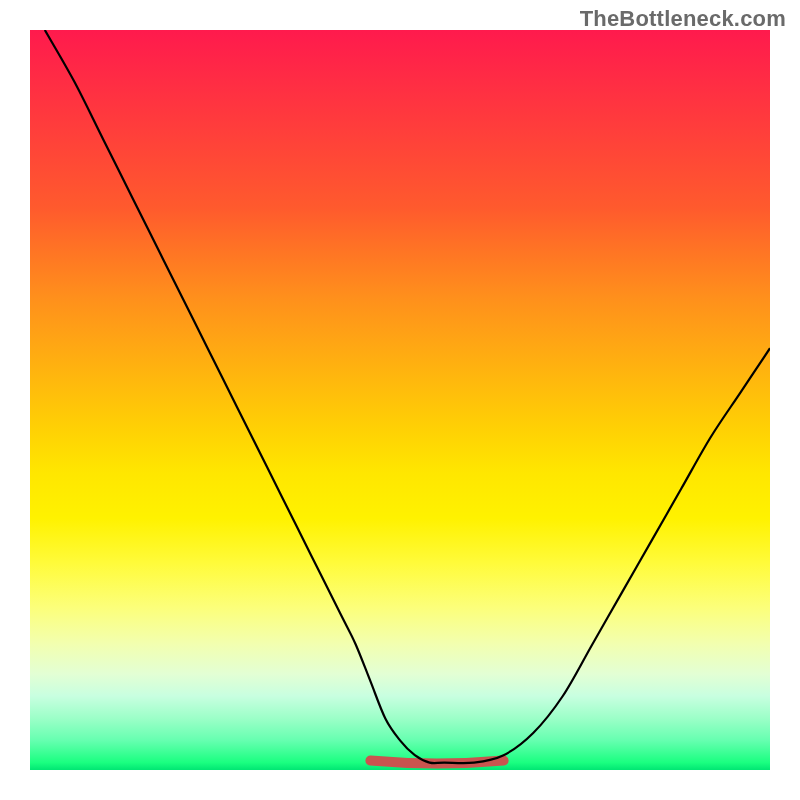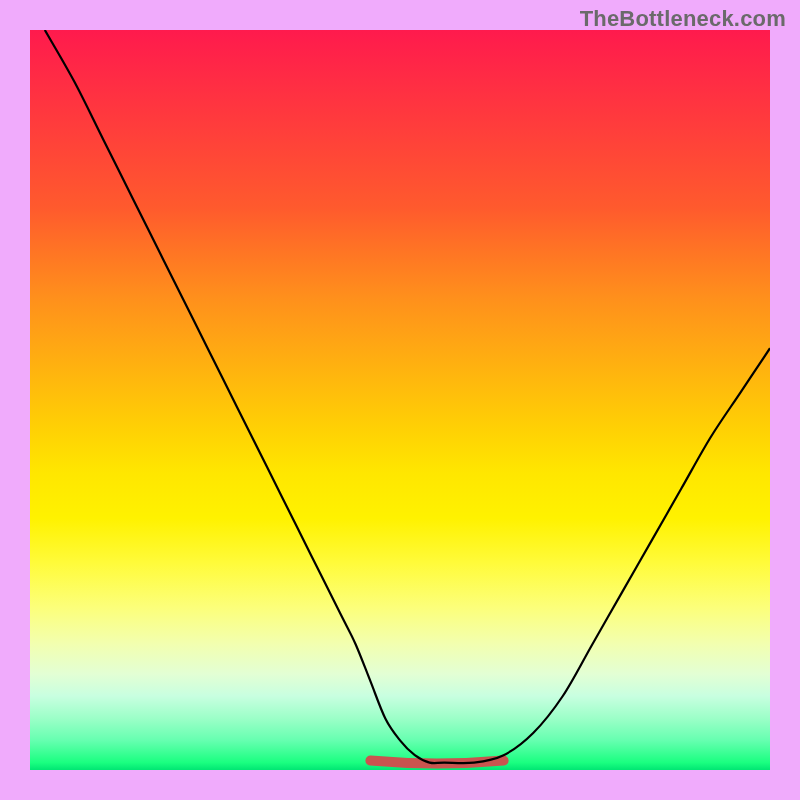--- a/index.html
+++ b/index.html
@@ -1,21 +1,21 @@
 <!DOCTYPE html>
 <html><head>
 <meta charset="utf-8">
 <style>
   * { margin: 0; padding: 0; box-sizing: border-box; }
   html, body { width: 800px; height: 800px; overflow: hidden; background: #000; }
   .frame {
     position: relative;
     width: 800px;
     height: 800px;
-    background: #f0abfc;
+    background: #ffffff;
   }
   .plot-area {
     position: absolute;
     left: 30px;
     top: 30px;
     width: 740px;
     height: 740px;
     background: linear-gradient(to bottom,
       #ff1a4d 0%,
       #ff2a45 6%,

